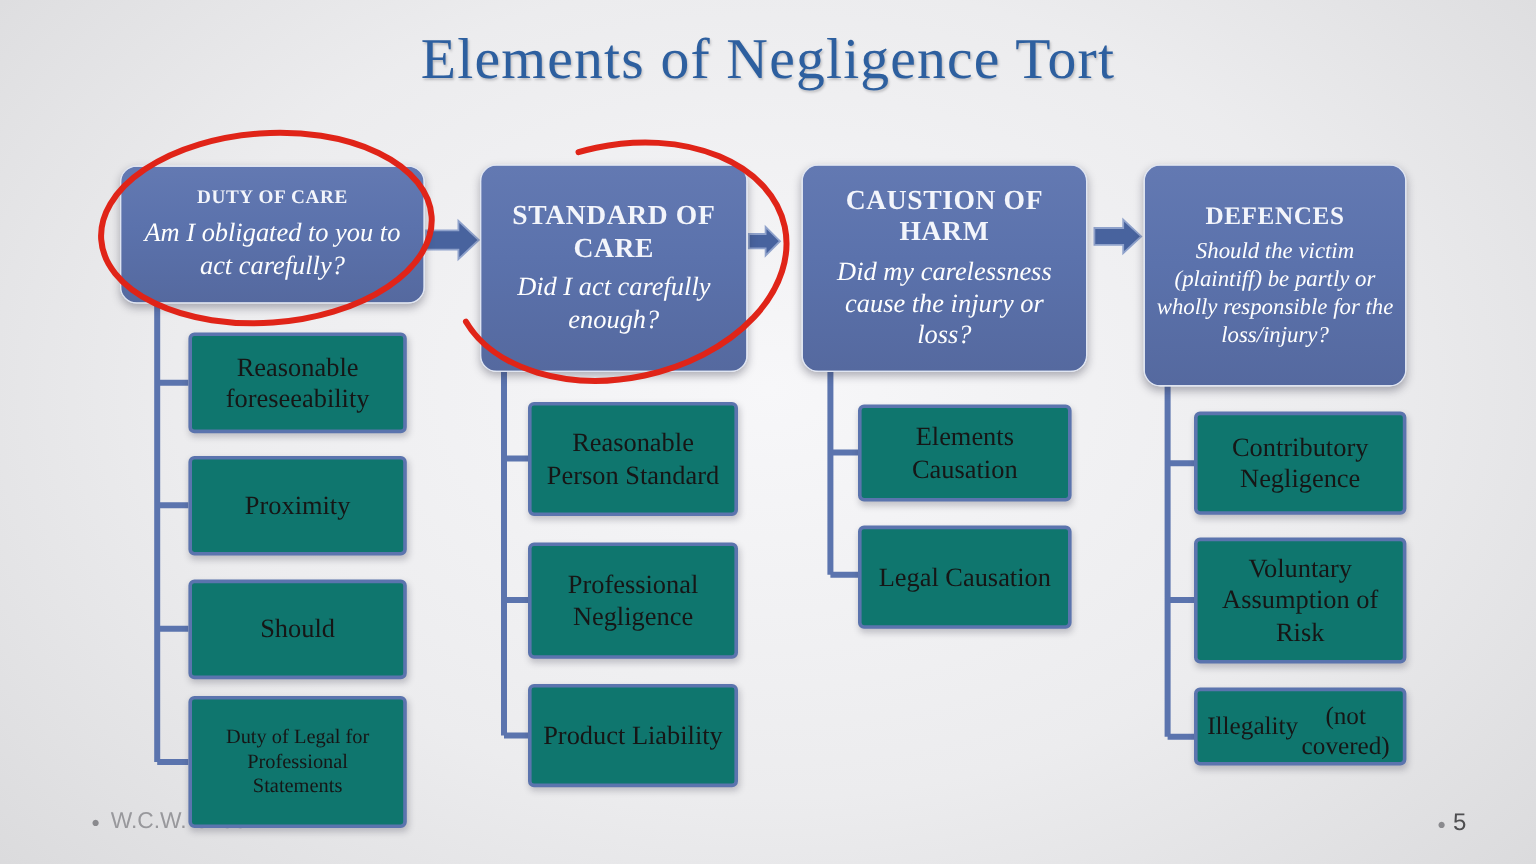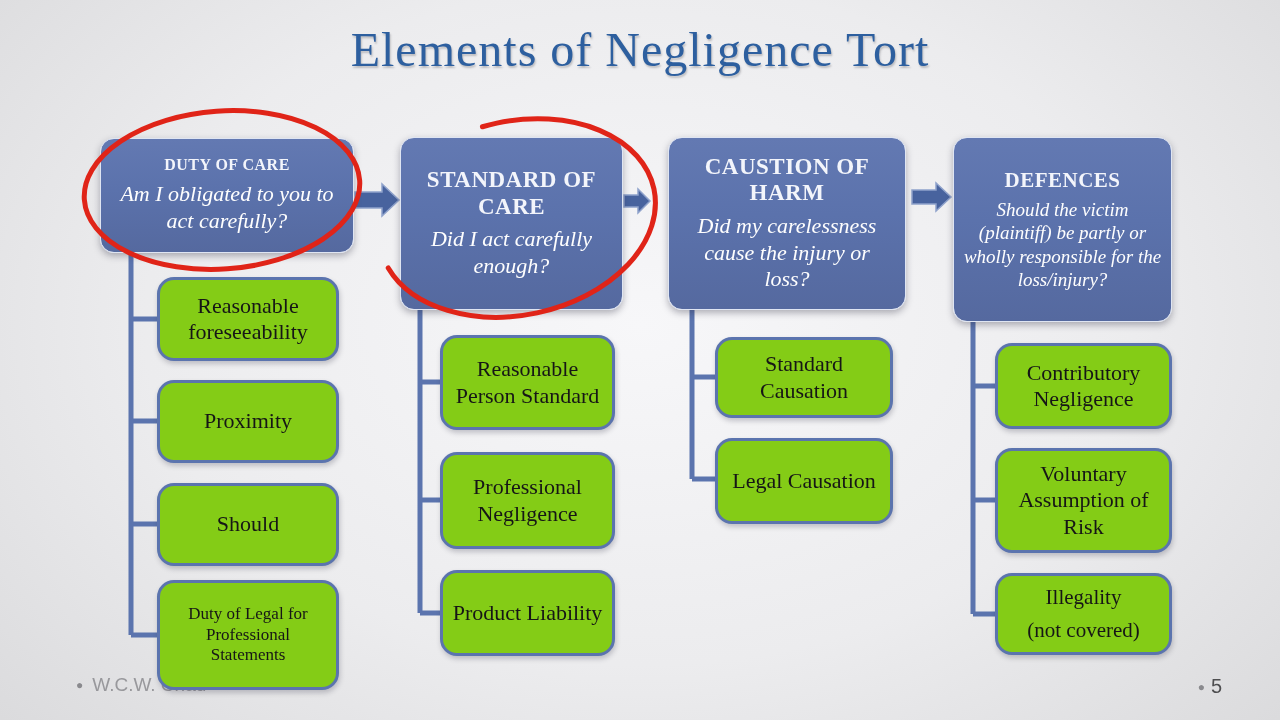--- a/index.html
+++ b/index.html
@@ -25,21 +25,21 @@
     background:linear-gradient(180deg,#6379b2 0%,#5b72ac 45%,#55699f 100%);
     border:1px solid #dfe5f2;border-radius:14px;
     box-shadow:0 3px 7px rgba(40,40,60,.35);
     display:flex;flex-direction:column;align-items:center;justify-content:center;
     text-align:center;color:#ffffff;padding:6px 12px;
   }
   .stage-heading{font-weight:bold;color:#f3f5fb;line-height:1.15;letter-spacing:.5px;}
   .stage-question{font-style:italic;color:#fefefe;margin-top:6px;line-height:1.22;}
   .node{
     position:absolute;z-index:2;box-sizing:border-box;
-    background:#84cc16;border:3px solid #5b74ae;border-radius:17px;
+    background:#0f766e;border:3px solid #5b74ae;border-radius:5px;
     box-shadow:1px 3px 5px rgba(50,50,70,.25);
     display:flex;align-items:center;justify-content:center;text-align:center;
     color:#161616;font-size:22px;line-height:1.2;padding:4px 8px;
   }
   .footer{
     position:absolute;display:flex;align-items:center;
     font-family:"Liberation Sans", sans-serif;
   }
   .footer-left{left:76px;top:674px;gap:9px;font-size:19px;color:#98989c;}
   .footer-right{right:58px;top:675px;gap:6px;font-size:20px;color:#4e4e50;}
@@ -99,33 +99,33 @@
     <span>Reasonable Person Standard</span>
   </div>
   <div class="node" style="left:440px;top:452px;width:175px;height:97px">
     <span>Professional Negligence</span>
   </div>
   <div class="node" style="left:440px;top:570px;width:175px;height:86px">
     <span>Product Liability</span>
   </div>
 
   <div class="node" style="left:715px;top:337px;width:178px;height:81px">
-    <span>Standard Causation</span>
+    <span>Elements Causation</span>
   </div>
   <div class="node" style="left:715px;top:438px;width:178px;height:86px">
     <span>Legal Causation</span>
   </div>
 
   <div class="node" style="left:995px;top:343px;width:177px;height:86px">
     <span>Contributory Negligence</span>
   </div>
   <div class="node" style="left:995px;top:448px;width:177px;height:105px">
     <span>Voluntary Assumption of Risk</span>
   </div>
-  <div class="node" style="left:995px;top:573px;width:177px;height:82px;flex-direction:column;font-size:21px">
+  <div class="node" style="left:995px;top:573px;width:177px;height:65px;flex-direction:row;font-size:21px">
     <span>Illegality</span>
     <span style="margin-top:7px">(not covered)</span>
   </div>
 
   <svg class="layer layer-annotations" width="1280" height="720" viewBox="0 0 1280 720">
     <ellipse class="red" cx="222" cy="190" rx="138" ry="79" transform="rotate(-4 222 190)"></ellipse>
     <ellipse class="red" cx="517" cy="218" rx="140" ry="97" transform="rotate(-12 517 218)" pathLength="100" stroke-dasharray="47 26 27"></ellipse>
   </svg>
 
   <div class="footer footer-left">

